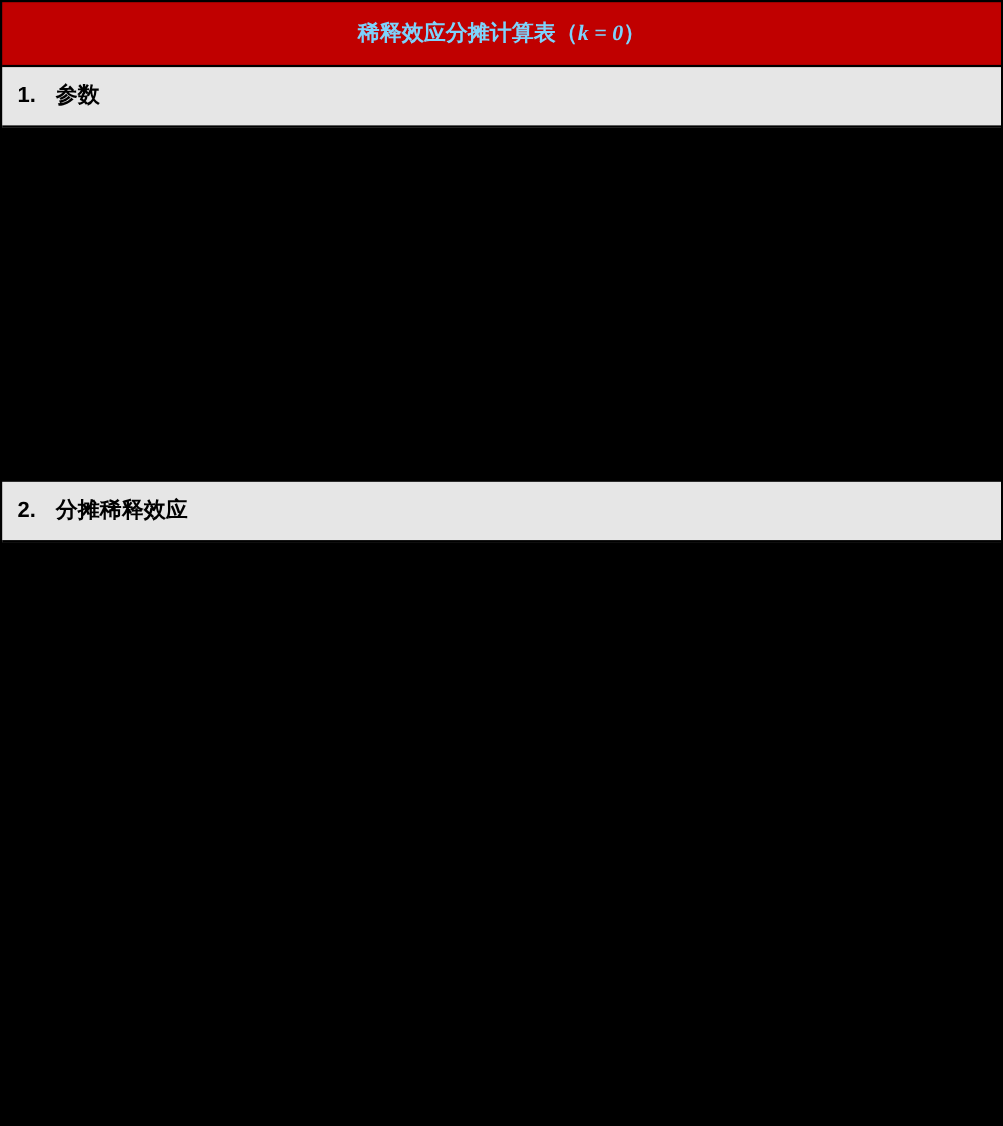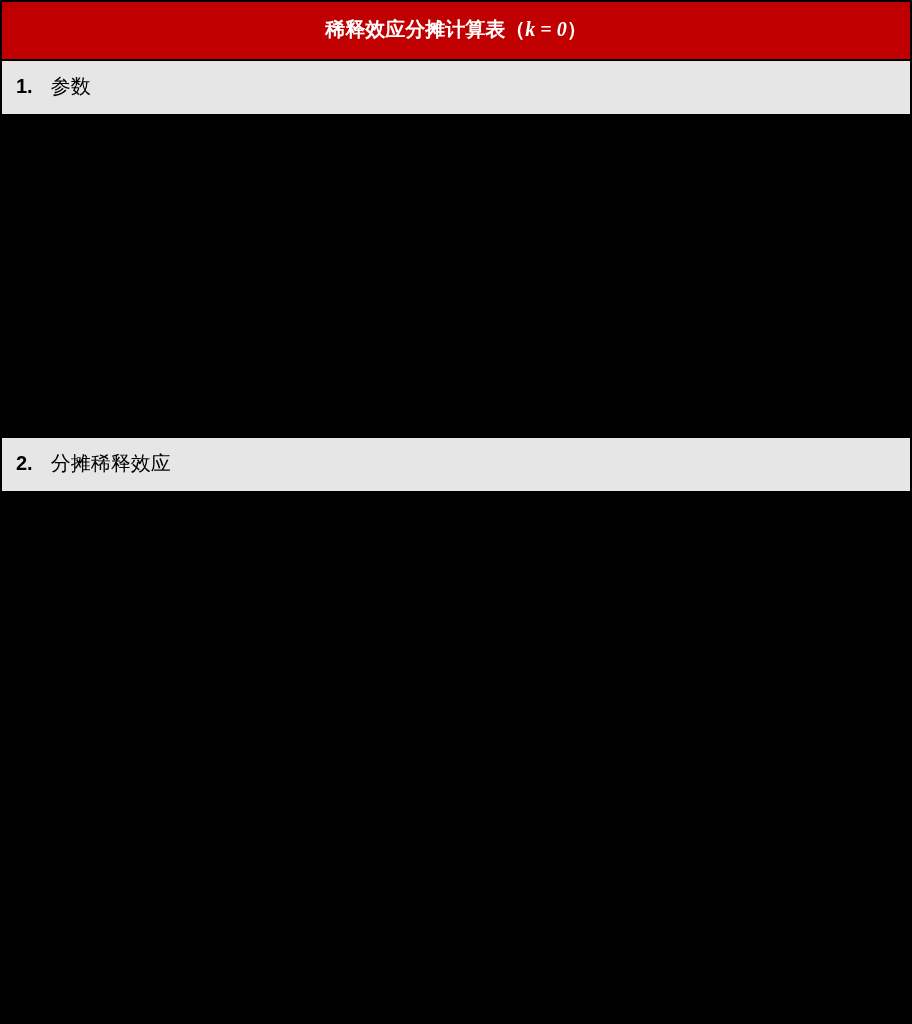--- a/index.html
+++ b/index.html
@@ -9,21 +9,21 @@
     background: #000000;
     font-family: "Microsoft YaHei", "PingFang SC", "Hiragino Sans GB", sans-serif;
     overflow: hidden;
   }
   .container {
     width: 912px;
     border: 2px solid #000000;
   }
   .title-bar {
     background: #c00000;
-    color: #ffffff;
+    color: #7dd3fc;
     text-align: center;
     padding: 14px 0 16px 0;
     font-weight: bold;
     font-size: 20px;
     border-bottom: 2px solid #000000;
   }
   .title-bar .formula {
     font-style: italic;
     font-family: "Cambria Math", "Times New Roman", serif;
   }
@@ -35,21 +35,21 @@
     font-weight: bold;
     border-bottom: 2px solid #000000;
     display: flex;
     align-items: baseline;
   }
   .section-number {
     margin-right: 18px;
     font-weight: bold;
   }
   .section-title {
-    font-weight: normal;
+    font-weight: bold;
   }
   .black-block-1 {
     background: #000000;
     height: 322px;
     border-bottom: 2px solid #000000;
   }
   .black-block-2 {
     background: #000000;
     height: 516px;
   }

